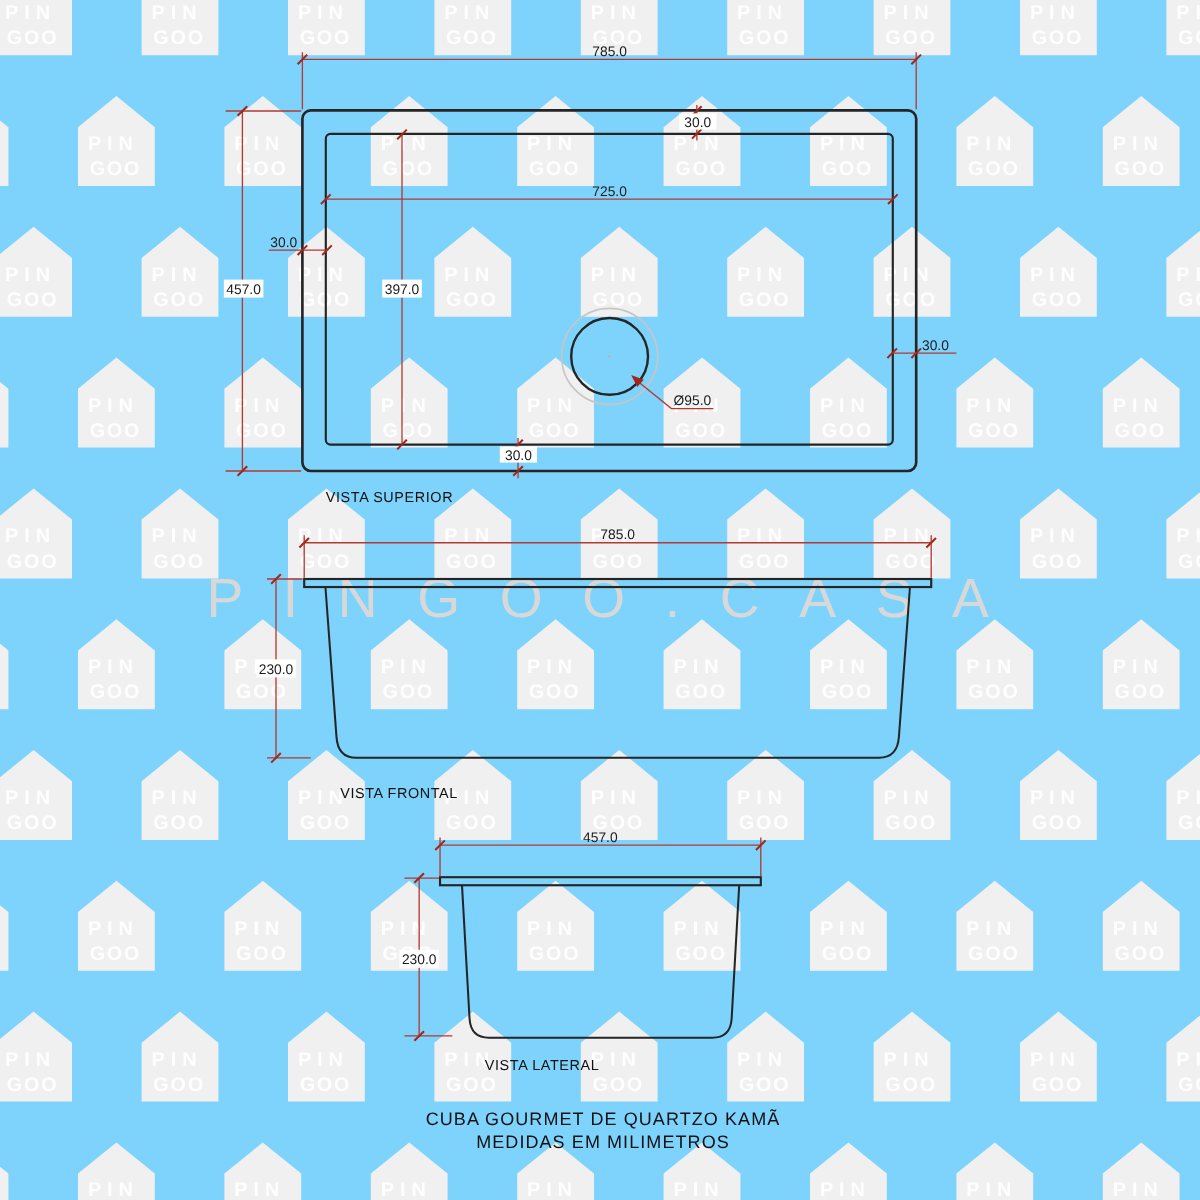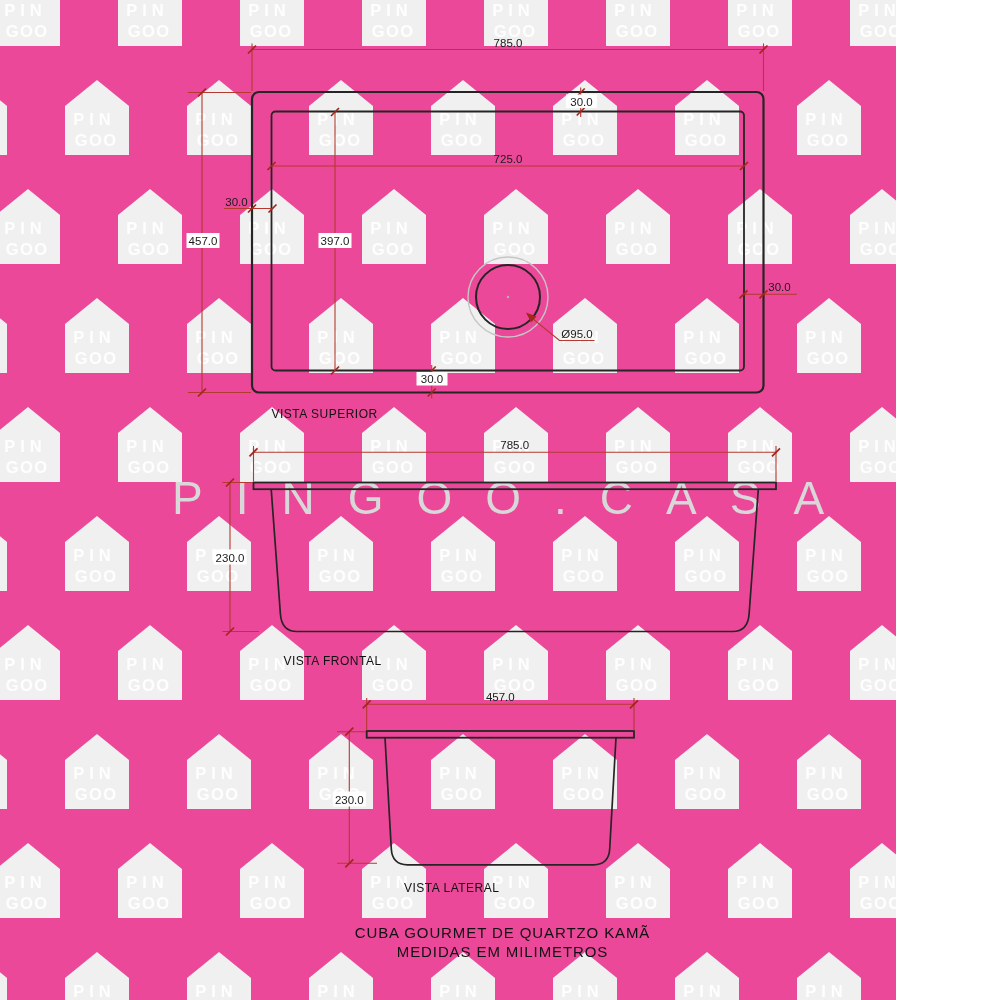--- a/index.html
+++ b/index.html
@@ -1,20 +1,20 @@
 <!DOCTYPE html>
 <html style="--dim-color: #b5392e; --tick-color: #a1271c; --line-color: #252525; --dimtext-color: #1a1a1a; --house-color: #f0f0f0; --big-color: #d8d8d8; --drain-ring: #c6c6c6;"><head>
 <meta charset="utf-8">
 <style>
   :root{
     --dim-color:#b5392e; --tick-color:#a1271c; --line-color:#252525;
     --house-color:#f0f0f0; --big-color:#d8d8d8; --drain-ring:#c6c6c6; --dimtext-color:#1a1a1a;
   }
   html,body{margin:0;padding:0;background:#ffffff;}
-  .canvas{position:relative;width:896px;height:1000px;background:#ec4899;overflow:hidden;}
+  .canvas{position:relative;width:1000px;height:1000px;background:#7dd3fc;overflow:hidden;}
   svg text{font-family:"Liberation Sans","DejaVu Sans",sans-serif;}
   .dim-line{stroke:var(--dim-color);stroke-width:1.1;fill:none;}
   .tick{stroke:var(--tick-color);stroke-width:1.7;}
   .arrow{fill:var(--tick-color);}
   .outline{stroke:var(--line-color);fill:none;}
   .dim-text{font-size:11.5px;fill:var(--dimtext-color);}
   .view-label{font-size:12px;letter-spacing:0.5px;fill:#111;}
   .title-line{font-size:15px;letter-spacing:0.9px;fill:#111;}
   .brand-text{font-size:46px;letter-spacing:33px;fill:var(--big-color);}
   .wm-pin{font-size:16.5px;font-weight:bold;letter-spacing:5px;fill:#ffffff;opacity:0.95;}

